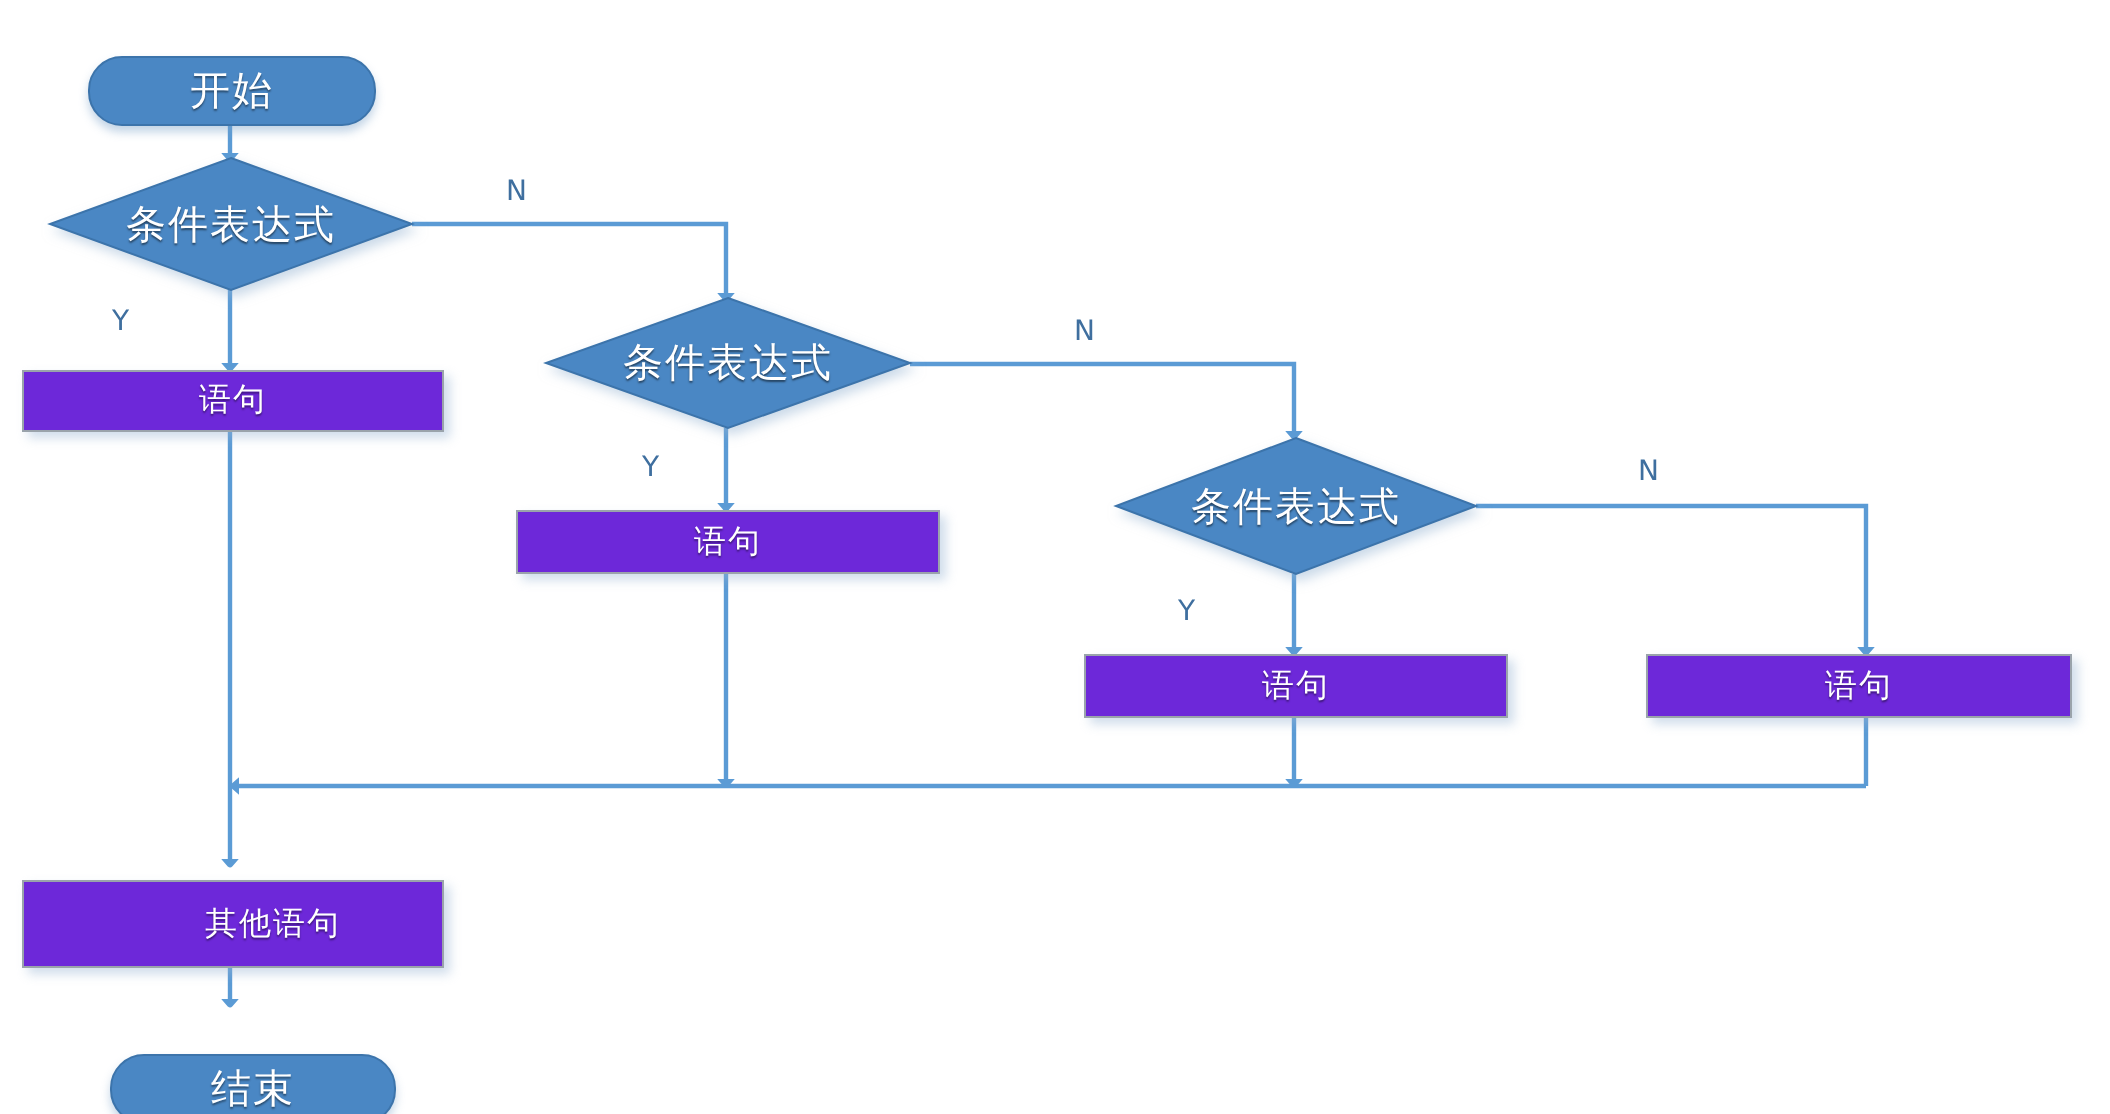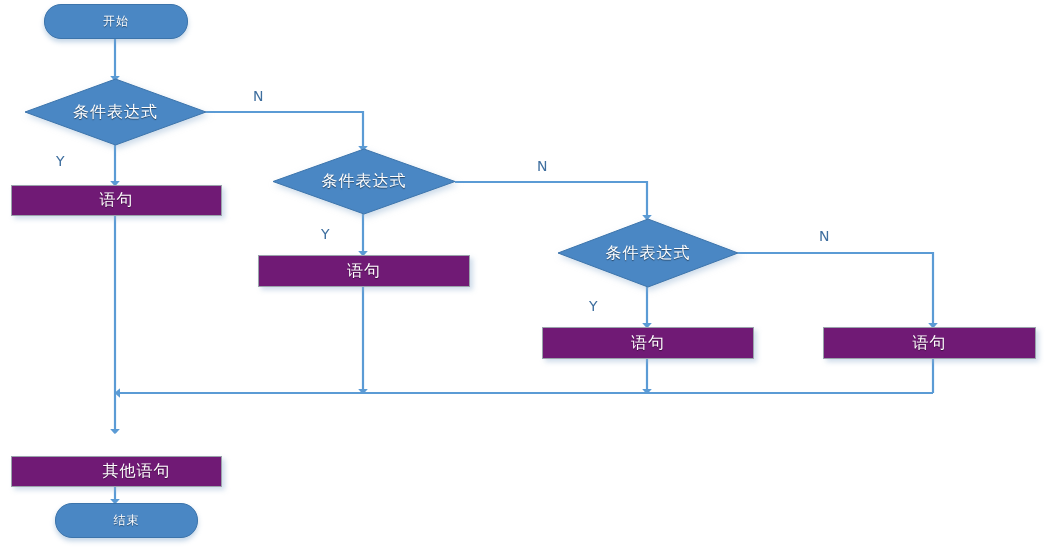--- a/index.html
+++ b/index.html
@@ -7,29 +7,29 @@
   body{width:1055px;height:557px;overflow:hidden;
        font-family:"DejaVu Sans","Liberation Sans",sans-serif;}
   #stage{position:relative;width:1055px;height:557px;background:#fff;}
   #wires{position:absolute;left:0;top:0;width:1055px;height:557px;}
 
   .node{position:absolute;box-sizing:border-box;display:flex;
         align-items:center;justify-content:center;
         color:#ffffff;text-shadow:0 1px 1px rgba(0,0,0,.45);
         letter-spacing:1px;}
   .term{background:#4a87c4;border:1px solid #3c74ab;border-radius:17px;
-        box-shadow:0 3px 5px rgba(120,160,200,.45);font-size:12px;}
-  .proc{background:#701a75;border:1px solid #9aa3ab;
+        box-shadow:0 3px 5px rgba(120,160,200,.45);font-size:20px;margin-top:24px;}
+  .proc{background:#6d28d9;border:1px solid #9aa3ab;
         box-shadow:3px 3px 5px rgba(150,180,210,.45);font-size:16px;}
   .diamond-wrap{position:absolute;}
   .diamond-wrap svg{position:absolute;left:0;top:0;overflow:visible;
         filter:drop-shadow(2px 3px 3px rgba(150,180,210,.5));}
   .diamond-label{position:absolute;left:0;top:0;width:100%;height:100%;
         display:flex;align-items:center;justify-content:center;
-        color:#fff;font-size:16px;letter-spacing:1px;
+        color:#fff;font-size:20px;letter-spacing:1px;
         text-shadow:0 1px 1px rgba(0,0,0,.5);}
   .edge-label{position:absolute;color:#3f6f9f;font-size:14px;
         font-family:"DejaVu Sans","Liberation Sans",sans-serif;}
 </style>
 </head>
 <body>
 
 <div id="stage">
 
   <svg id="wires" viewBox="0 0 1055 557">
@@ -119,21 +119,21 @@
   </div>
 
   <div class="node proc" style="left:542px;top:327px;width:212px;height:32px;">
     <span>语句</span>
   </div>
 
   <div class="node proc" style="left:823px;top:327px;width:213px;height:32px;">
     <span>语句</span>
   </div>
 
-  <div class="node proc" style="left:11px;top:456px;width:211px;height:31px;padding-left:40px;">
+  <div class="node proc" style="left:11px;top:440px;width:211px;height:44px;padding-left:40px;">
     <span>其他语句</span>
   </div>
 
   <div class="node term" style="left:55px;top:503px;width:143px;height:35px;">
     <span>结束</span>
   </div>
 
   <div class="edge-label" style="left:253px;top:88px;">N</div>
   <div class="edge-label" style="left:56px;top:153px;">Y</div>
   <div class="edge-label" style="left:537px;top:158px;">N</div>

